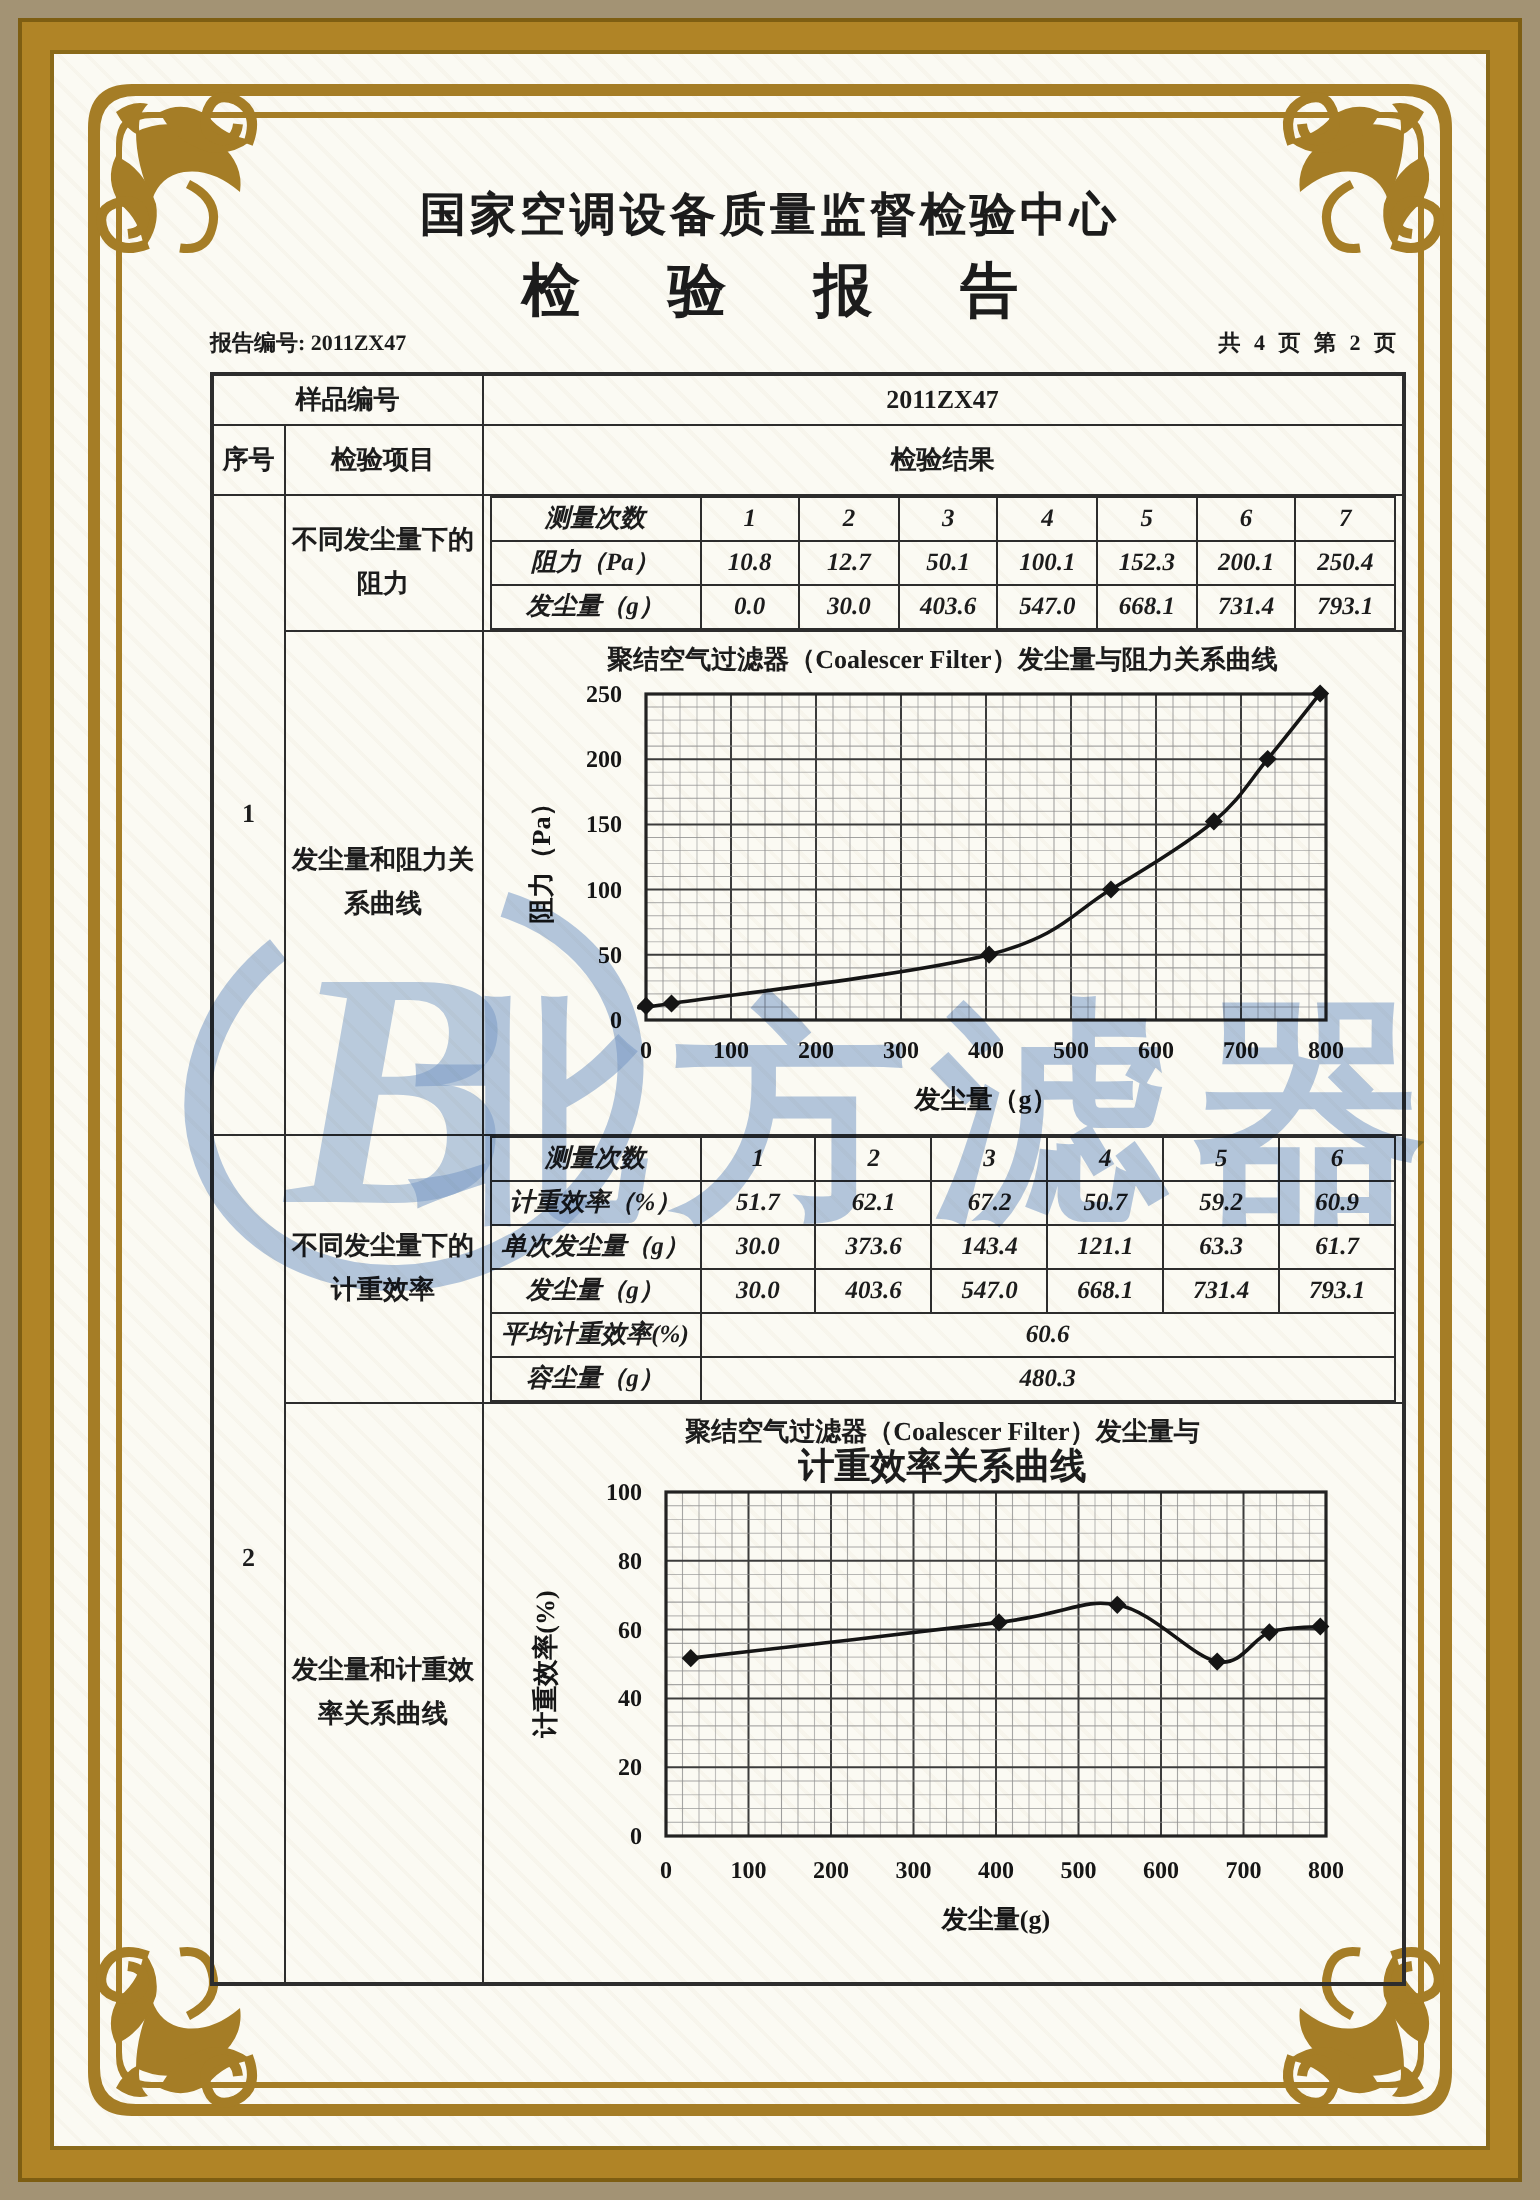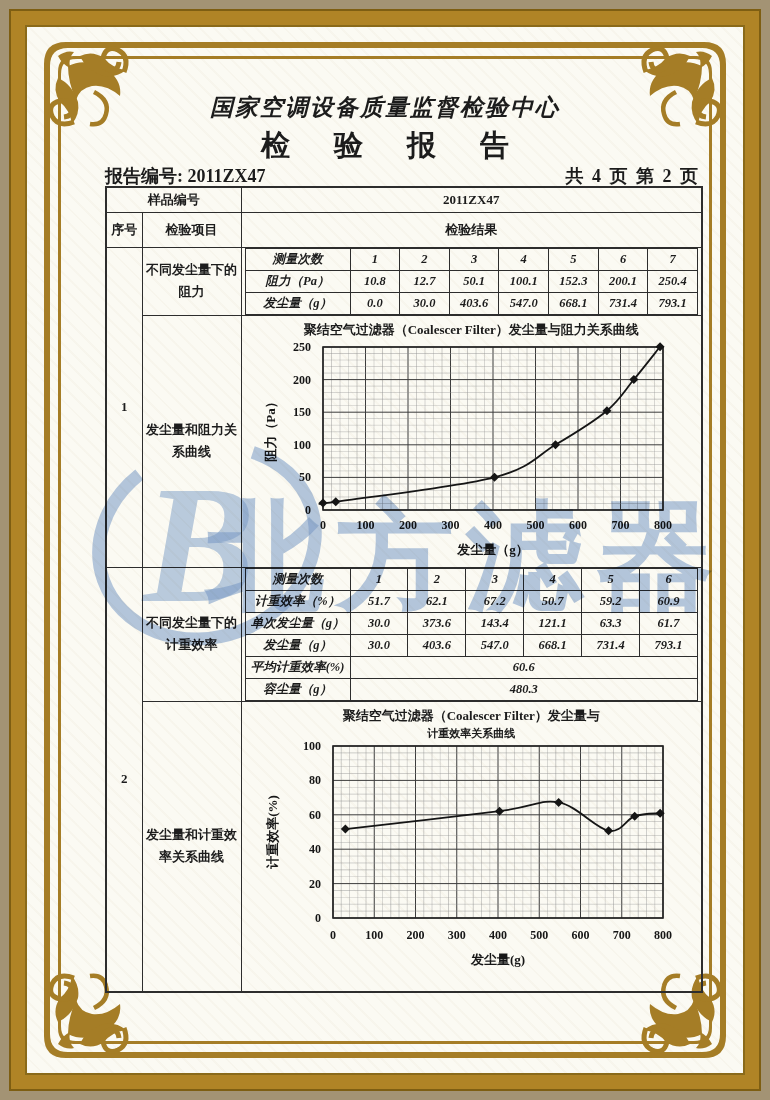--- a/index.html
+++ b/index.html
@@ -19,40 +19,40 @@
   .fr-left{left:44px;top:141px;bottom:141px;width:17px;border-left-width:6px;border-right-width:3px;}
   .fr-right{right:44px;top:141px;bottom:141px;width:17px;border-right-width:6px;border-left-width:3px;}
   .ornament{position:absolute;width:115px;height:115px;}
   .orn-tl{left:28px;top:26px;}
   .orn-tr{right:28px;top:26px;transform:scaleX(-1);}
   .orn-bl{left:28px;bottom:26px;transform:scaleY(-1);}
   .orn-br{right:28px;bottom:26px;transform:scale(-1,-1);}
 
   .h1{position:absolute;top:92px;left:0;width:100%;text-align:center;
       font-family:"Liberation Sans","DejaVu Sans",sans-serif;font-weight:bold;
-      font-size:23px;letter-spacing:2px;font-style:italic;}
+      font-size:23px;letter-spacing:2px;}
   .h2{position:absolute;top:126px;left:0;width:100%;text-align:center;
       font-family:"Liberation Sans","DejaVu Sans",sans-serif;font-weight:bold;
       font-size:29px;letter-spacing:18px;padding-left:18px;box-sizing:border-box;}
-  .meta{position:absolute;top:164px;left:105px;right:70px;font-size:18px;font-weight:bold;}
+  .meta{position:absolute;top:164px;left:105px;right:70px;font-size:11px;font-weight:bold;}
   .meta .rno{float:left;}
   .meta .pg{float:right;letter-spacing:2px;}
 
   table.doc{position:absolute;left:105px;top:186px;width:596px;
     border-collapse:collapse;table-layout:fixed;border:2px solid #2d2d2d;}
   table.doc>tbody>tr>td{border:1px solid #2d2d2d;font-size:13px;text-align:center;
     vertical-align:middle;padding:0 3px;box-sizing:border-box;font-weight:bold;}
   td.sampleval{text-align:left;padding-left:8px;}
   td.itemcell{line-height:1.7;}
   td.resultcell{padding:0;vertical-align:top;}
   table.sub{width:100%;border-collapse:collapse;table-layout:fixed;}
   table.sub td{border:1px solid #2d2d2d;height:21px;text-align:center;
     font-size:12.5px;font-weight:bold;padding:0;font-style:italic;}
   .charttitle{font-size:13px;font-weight:bold;margin-top:5px;height:18px;line-height:18px;text-align:center;}
-  .charttitle2{font-size:11px;font-weight:bold;height:16px;line-height:16px;text-align:center;}
+  .charttitle2{font-size:18px;font-weight:bold;height:16px;line-height:16px;text-align:center;}
   svg.chart{display:block;overflow:visible;}
   svg.chart text.tick{font:bold 12px "Liberation Serif","DejaVu Serif",serif;fill:#161616;}
   svg.chart text.axis{font:bold 13px "Liberation Serif","DejaVu Serif",serif;fill:#161616;}
 
   .watermark{position:absolute;inset:0;pointer-events:none;mix-blend-mode:multiply;z-index:30;}
   .wm-logo{position:absolute;left:85px;top:437px;}
   .wm-cn{position:absolute;left:194px;top:478px;font-family:"Liberation Sans","DejaVu Sans",sans-serif;
     font-weight:bold;font-size:118px;letter-spacing:12px;color:rgba(122,157,208,0.55);white-space:nowrap;margin-left:12px;}
   .wm-en{position:absolute;left:205px;top:592px;font-family:"Liberation Sans","DejaVu Sans",sans-serif;
     font-weight:bold;font-size:21px;letter-spacing:3px;color:rgba(122,157,208,0.62);white-space:nowrap;}

